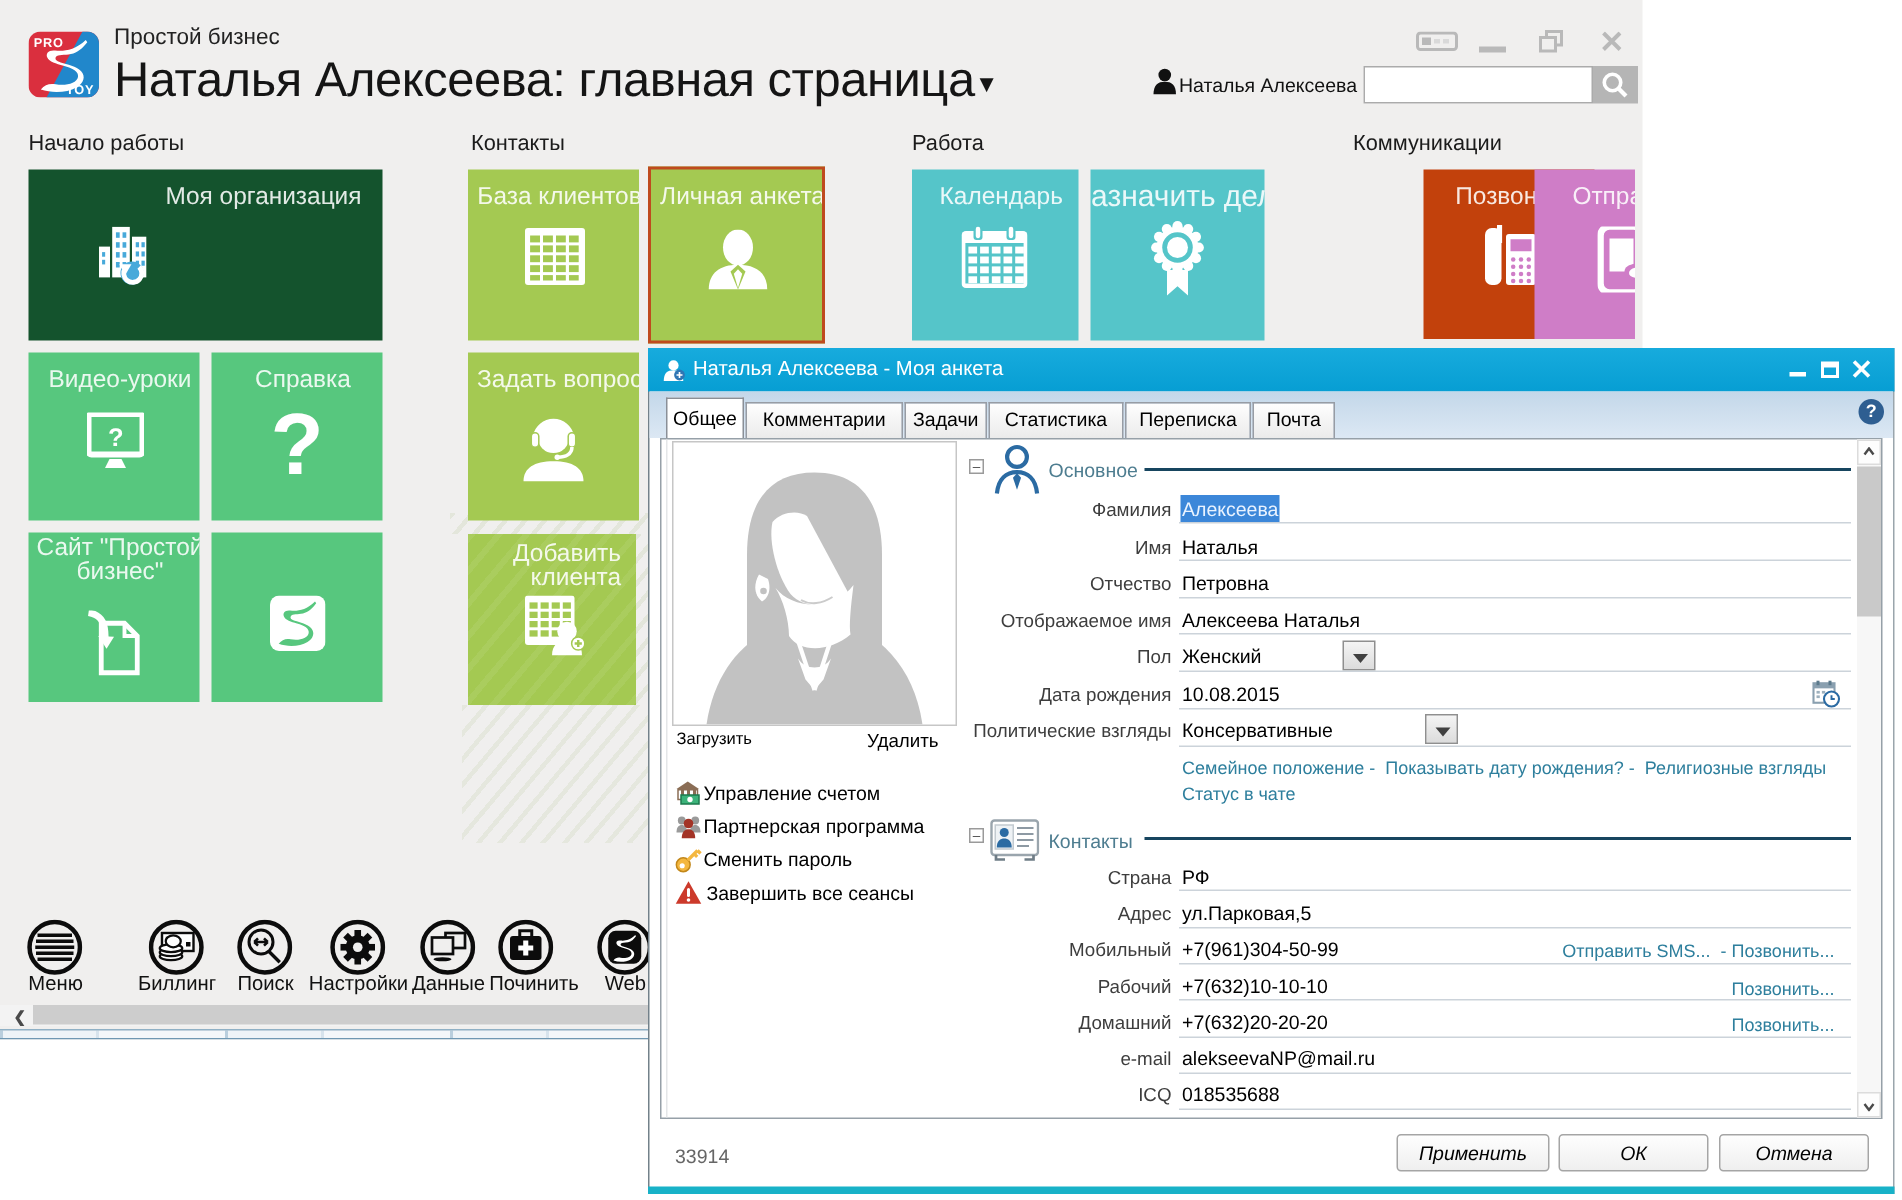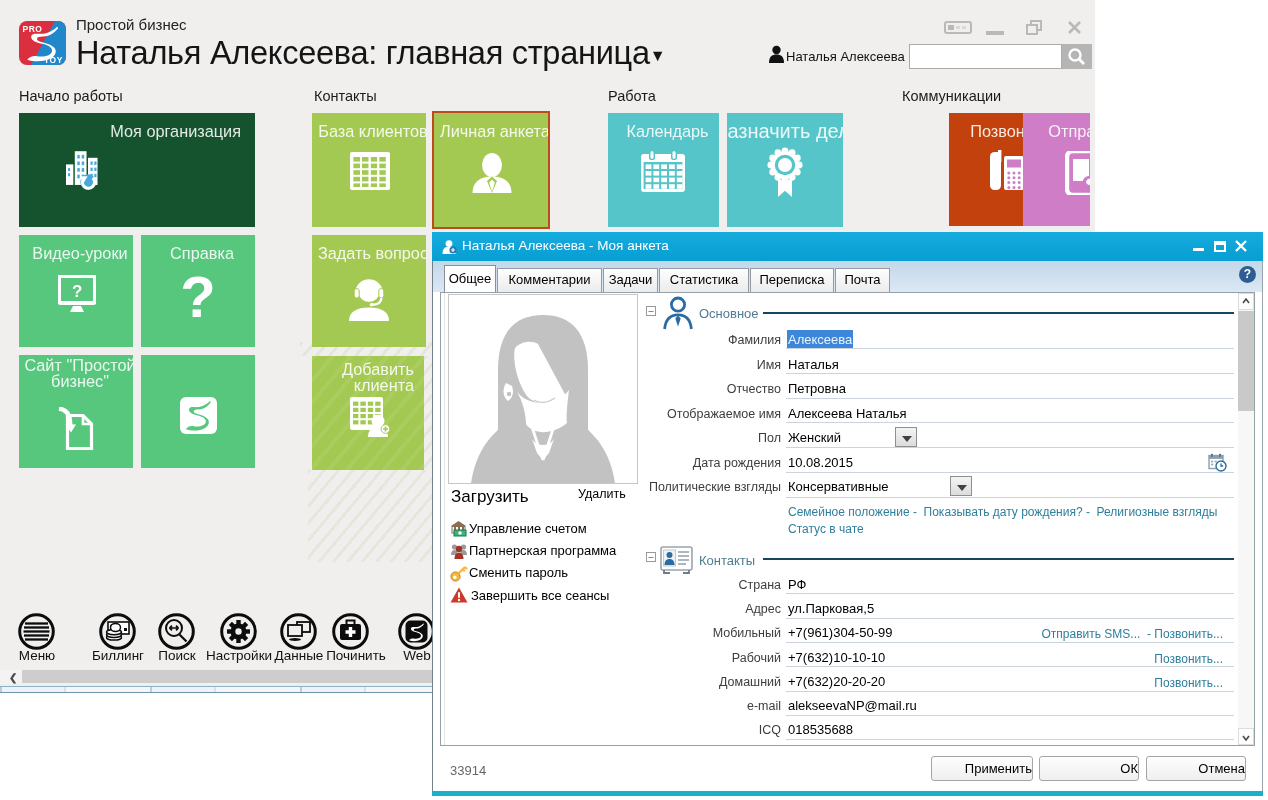--- a/index.html
+++ b/index.html
@@ -30,21 +30,21 @@
   color:#3d3d3d; white-space:nowrap; }
 .val { position:absolute; font-size:13px; color:#000; white-space:nowrap; }
 .uline { position:absolute; height:1px; background:#ccd3da; }
 .tlnk { color:#2e7f9d; font-size:12px; position:absolute; white-space:nowrap; }
 .sechead { position:absolute; font-size:13px; color:#4e7d90; }
 .secline { position:absolute; height:2px; background:#17455f; }
 .minus { position:absolute; width:10px; height:10px; border:1px solid #9a9a9a;
   background:#fff; font-size:9px; line-height:8px; text-align:center; color:#444; }
 .btn { position:absolute; height:25px; background:linear-gradient(180deg,#fefefe,#efefef);
   border:1px solid #a5a5a5; border-radius:3px; font-size:13px; color:#000;
-  text-align:right; line-height:23px; }
+  text-align:center; line-height:23px;font-style:italic; }
 .llink { position:absolute; font-size:13px; color:#000; white-space:nowrap; }
 .drop { position:absolute; width:22px; height:20px; border:1px solid #8f8f8f;
   background:linear-gradient(180deg,#f4f4f4,#dcdcdc); }
 .drop:after { content:""; position:absolute; left:6px; top:8px; border:5px solid transparent;
   border-top:6px solid #404040; border-bottom:none; }
 </style>
 </head>
 <body>
 <div id="desk">
 <div id="main">
@@ -452,21 +452,21 @@
       <path d="M49,176 L49,75 C49,37 66,20 94,20 C122,20 139,37 139,75 L139,176 Z" fill="#c2c2c2"></path>
       <path d="M66,53 C72,46 83,45 89,49 L118,103 C110,110 87,112 78,101 C69,89 63,66 66,53 Z" fill="#fff"></path>
       <path d="M68,97 C80,112 108,112 120,95 C118,111 117,122 118,128 C104,140 84,140 77,129 C77,118 73,105 68,97 Z" fill="#fff"></path>
       <path d="M85,105 C91,108.5 99,107.5 106,103" stroke="#cbcbcb" stroke-width="1.3" fill="none"></path>
       <path d="M57,88 C53,95 54,102 59,106 C64,103 65,97 63,91 Z" fill="#fff"></path>
       <circle cx="60" cy="99" r="2.2" fill="#c2c2c2"></circle>
       <path d="M80,123 L94,165 M108,122 L94,165" stroke="#fff" stroke-width="2.8"></path>
       <path d="M83,144 C88,152 100,152 105,144 L100,158 L94,165 L88,158 Z" fill="#fff"></path>
     </svg>
   </div>
-  <div class="llink" style="left:18px;top:255px;font-size:17px">Загрузить</div>
+  <div class="llink" style="left:18px;top:255px;font-size:11px">Загрузить</div>
   <div class="llink" style="left:145px;top:255px;font-size:12.5px">Удалить</div>
 
   <svg class="cic" style="left:17px;top:288px" width="17" height="17" viewBox="0 0 17 17">
     <path d="M1,6 L8.5,1 L16,6 Z" fill="#8a6d55"></path>
     <rect x="2" y="6.5" width="13" height="6.5" fill="#fff" stroke="#8a6d55" stroke-width="1"></rect>
     <rect x="4" y="6.5" width="2" height="6.5" fill="#8a6d55"></rect>
         <rect x="8" y="6.5" width="2" height="6.5" fill="#8a6d55"></rect>
         <rect x="12" y="6.5" width="2" height="6.5" fill="#8a6d55"></rect>
     <rect x="4" y="10" width="12" height="6" fill="#3cb37a" stroke="#1c7a4e" stroke-width="1"></rect>
     <circle cx="10" cy="13" r="1.8" fill="#fff"></circle>

